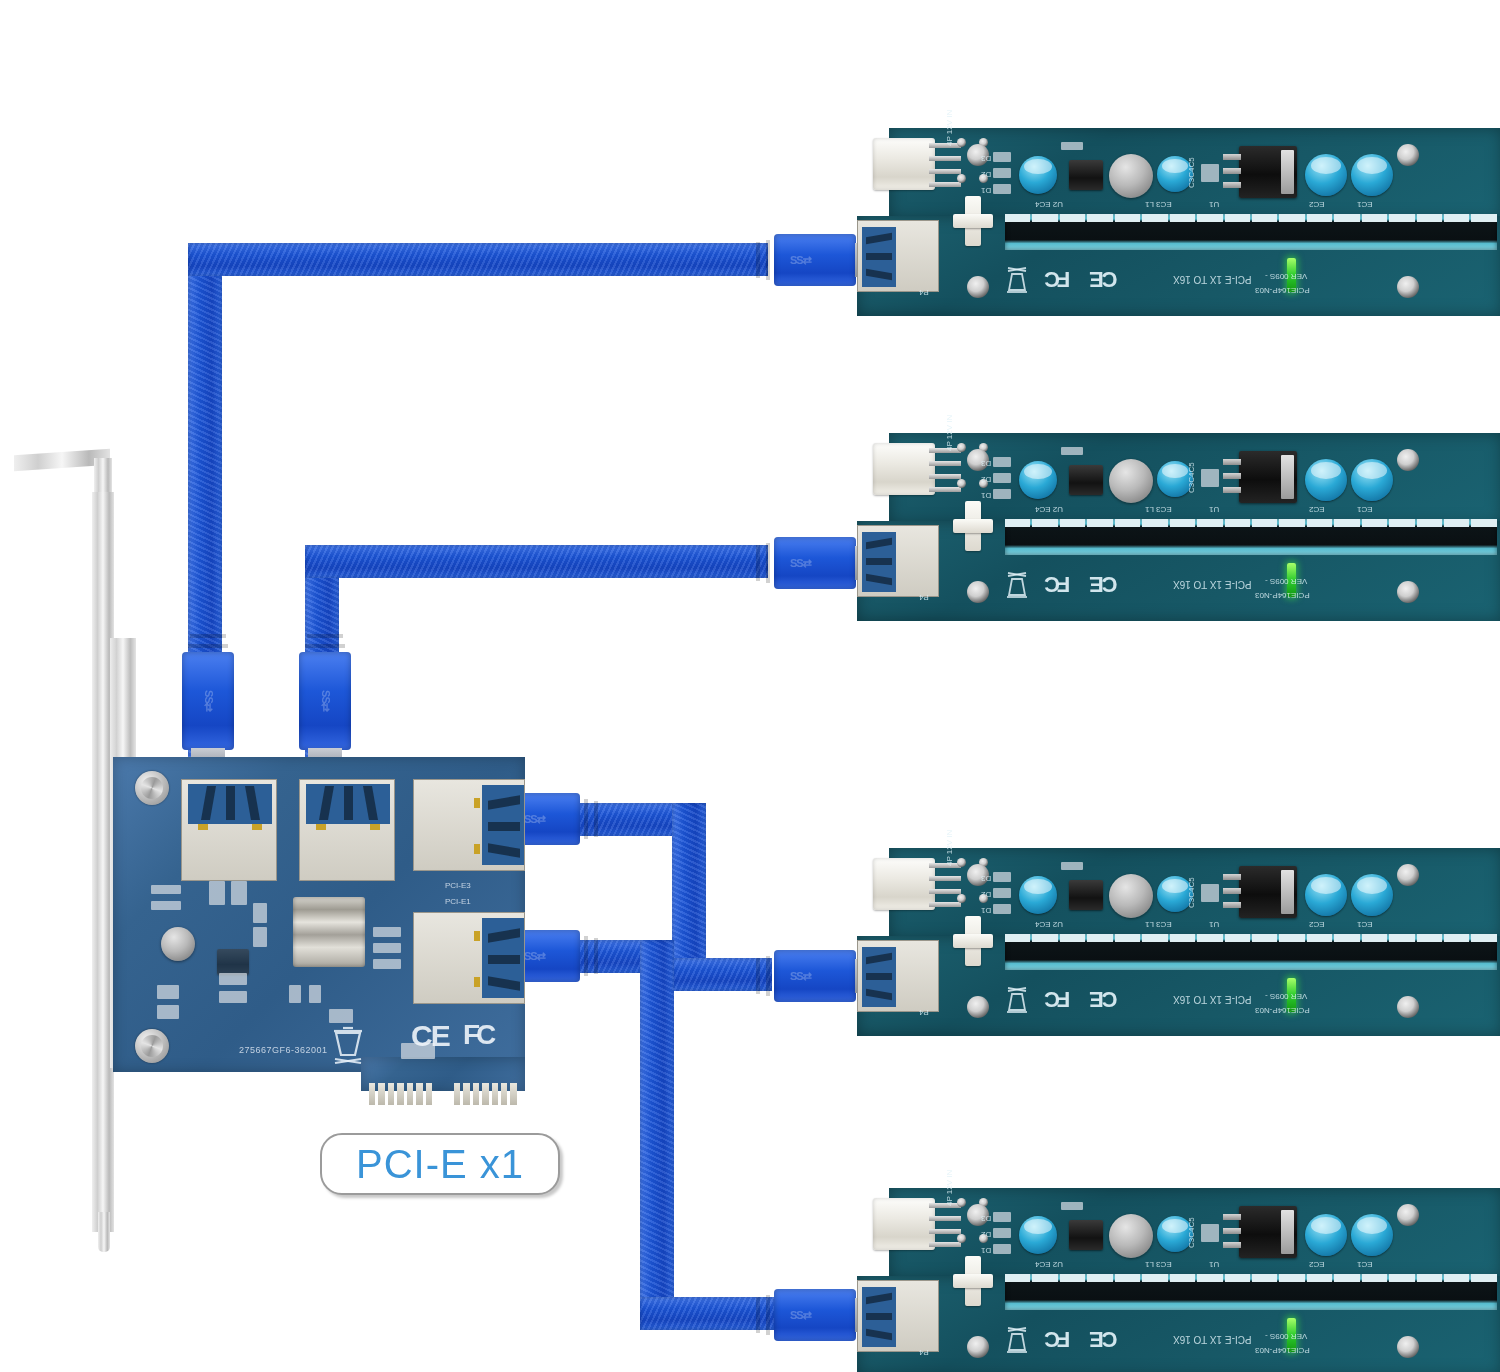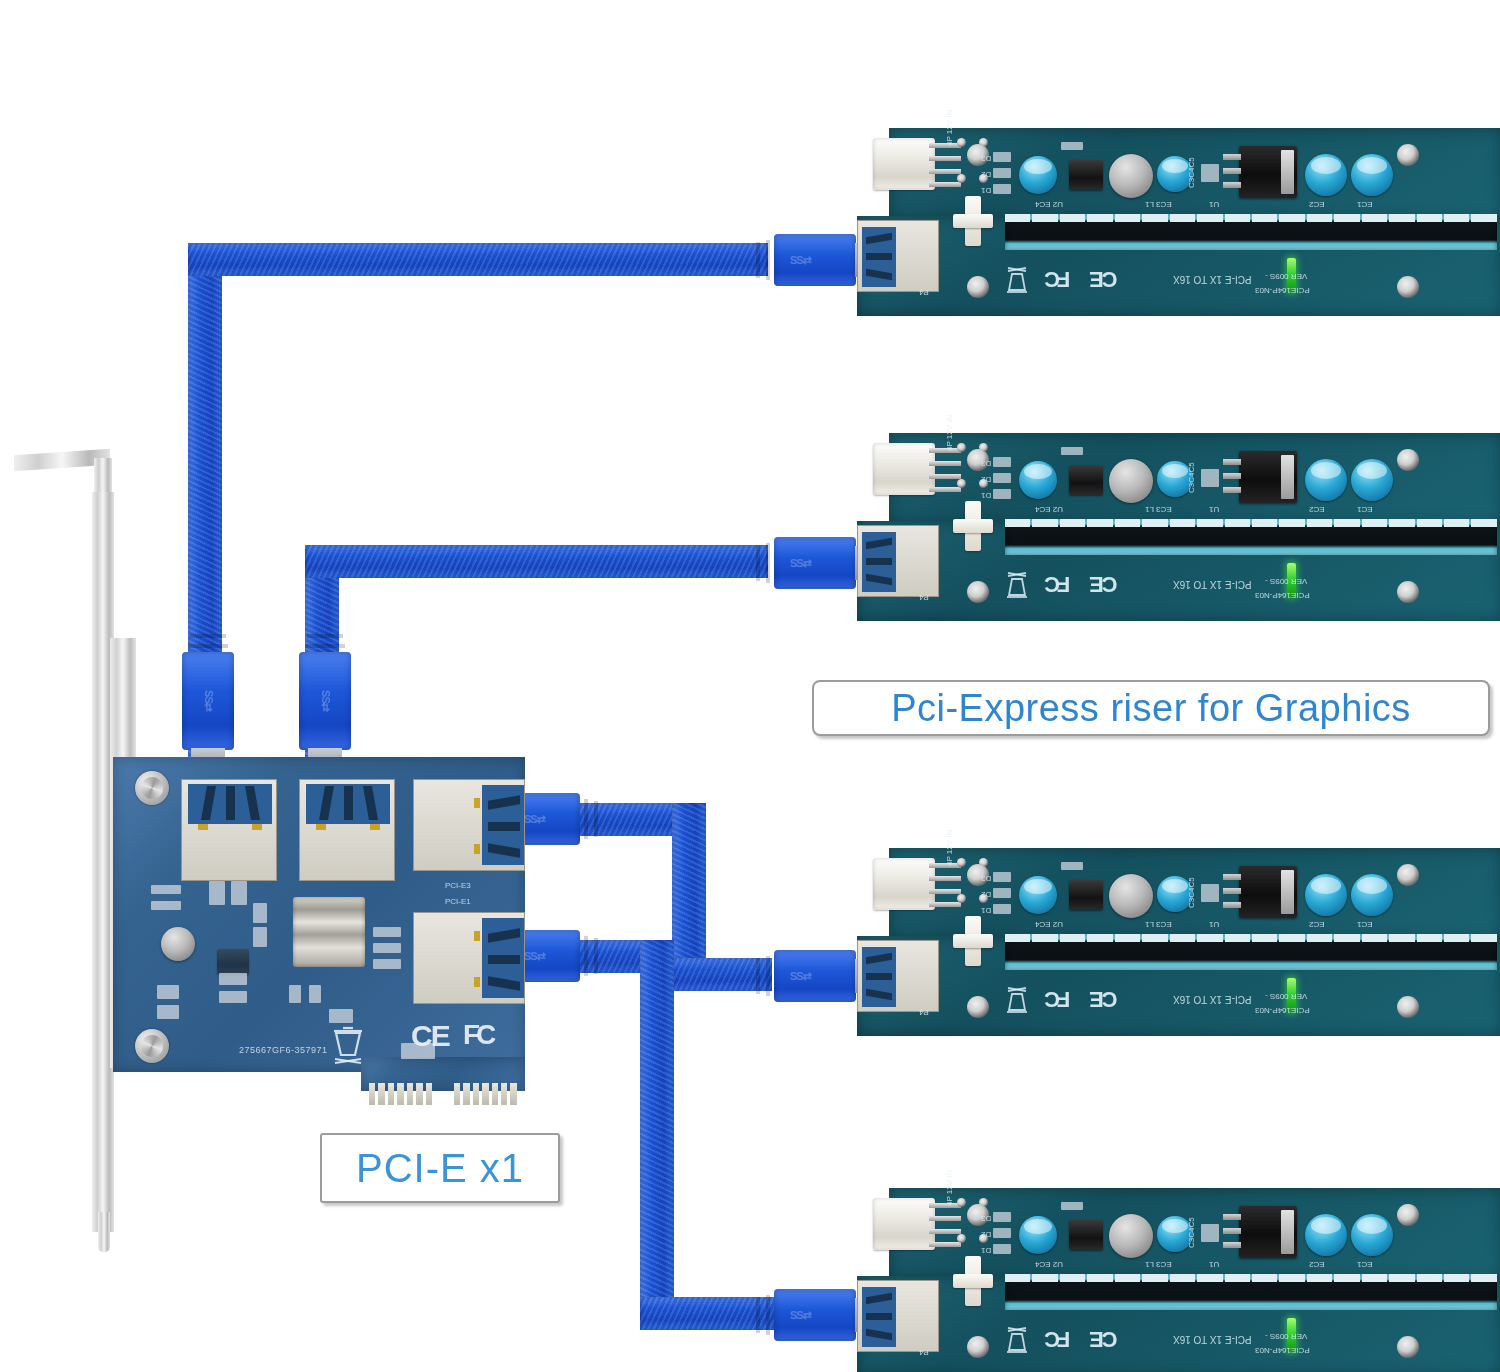--- a/index.html
+++ b/index.html
@@ -13,22 +13,22 @@
            box-shadow:3px 3px 3px rgba(0,0,0,.22);}
   #howto-box{left:8px;top:10px;width:345px;height:197px;padding:4px 10px 0 10px;}
   #howto-title{font-size:45px;line-height:54px;color:#4d4d4d;font-weight:400;
                letter-spacing:-.5px;white-space:nowrap;}
   #howto-sub{font-size:36px;line-height:44px;color:#4d4d4d;font-weight:400;letter-spacing:-.3px;}
 
   #riser-label-box{left:812px;top:680px;width:678px;height:56px;display:flex;
                    align-items:center;justify-content:center;border-width:2px;border-radius:8px;}
   #riser-label-txt{font-size:38px;color:#2f86cf;font-weight:500;letter-spacing:.5px;white-space:nowrap;}
 
-  #pcie-label-box{left:320px;top:1133px;width:240px;height:70px;display:flex;
-                  align-items:center;justify-content:center;border-width:2px;border-radius:3px;}
+  #pcie-label-box{left:320px;top:1133px;width:240px;height:62px;display:flex;
+                  align-items:center;justify-content:center;border-width:2px;border-radius:22px;}
   #pcie-label-txt{font-size:40px;color:#3a94d8;font-weight:400;letter-spacing:1px;white-space:nowrap;}
 
   
   .cable{position:absolute;background:
       repeating-linear-gradient(115deg, rgba(255,255,255,.10) 0 2px, rgba(0,0,0,.05) 2px 5px),
       linear-gradient(to bottom,#3f74e8 0%,#1b54d6 35%,#1546c4 70%,#2a62dd 100%);
       box-shadow:inset 0 0 4px rgba(0,0,0,.25);}
   .cable.v{background:
       repeating-linear-gradient(25deg, rgba(255,255,255,.10) 0 2px, rgba(0,0,0,.05) 2px 5px),
       linear-gradient(to right,#3f74e8 0%,#1b54d6 35%,#1546c4 70%,#2a62dd 100%);}
@@ -280,21 +280,21 @@
     <div class="smd" style="left:44px;top:228px;width:22px;height:14px;"></div>
     <div class="smd" style="left:44px;top:248px;width:22px;height:14px;"></div>
     <div class="smd" style="left:260px;top:170px;width:28px;height:10px;"></div>
     <div class="smd" style="left:260px;top:186px;width:28px;height:10px;"></div>
     <div class="smd" style="left:260px;top:202px;width:28px;height:10px;"></div>
     <div class="smd" style="left:176px;top:228px;width:12px;height:18px;"></div>
     <div class="smd" style="left:196px;top:228px;width:12px;height:18px;"></div>
     <div class="smd" style="left:216px;top:252px;width:24px;height:14px;"></div>
     <div class="smd" style="left:288px;top:286px;width:34px;height:16px;"></div>
 
-    <div class="silk" style="left:126px;top:288px;font-size:9px;letter-spacing:.5px;">275667GF6-357971</div>
+    <div class="silk" style="left:126px;top:288px;font-size:9px;letter-spacing:.5px;">275667GF6-362001</div>
     <div class="silk" style="left:332px;top:124px;font-size:8px;">PCI-E3</div>
     <div class="silk" style="left:332px;top:140px;font-size:8px;">PCI-E1</div>
     <div class="logo-ce" style="left:298px;top:262px;font-size:30px;letter-spacing:-2px;">CE</div>
     <div class="logo-fc" style="left:350px;top:262px;font-size:28px;letter-spacing:-4px;">FC</div>
 
     <svg style="position:absolute;left:218px;top:268px;" width="34" height="40" viewBox="0 0 34 40">
       <g stroke="rgba(235,243,250,.85)" stroke-width="2.2" fill="none">
         <path d="M5 8 L29 8 L24 30 L10 30 Z"></path>
         <path d="M3 6 L31 6"></path>
           <path d="M12 3 L22 3"></path>
@@ -658,21 +658,18 @@
       <g stroke="rgba(230,244,250,.82)" stroke-width="1.8" fill="none">
         <path d="M4 6 L20 6 L17 22 L7 22 Z"></path>
           <path d="M2 4 L22 4"></path>
         <path d="M3 25 L21 28"></path>
           <path d="M3 28 L21 25"></path>
       </g>
     </svg>
   </div>
 
 
-  <div class="callout" id="riser-label-box">
-    <div id="riser-label-txt">Pci-Express riser for Graphics</div>
-  </div>
 
   <div class="callout" id="pcie-label-box">
     <div id="pcie-label-txt">PCI-E x1</div>
   </div>
 
 </div>
 
 </body></html>

